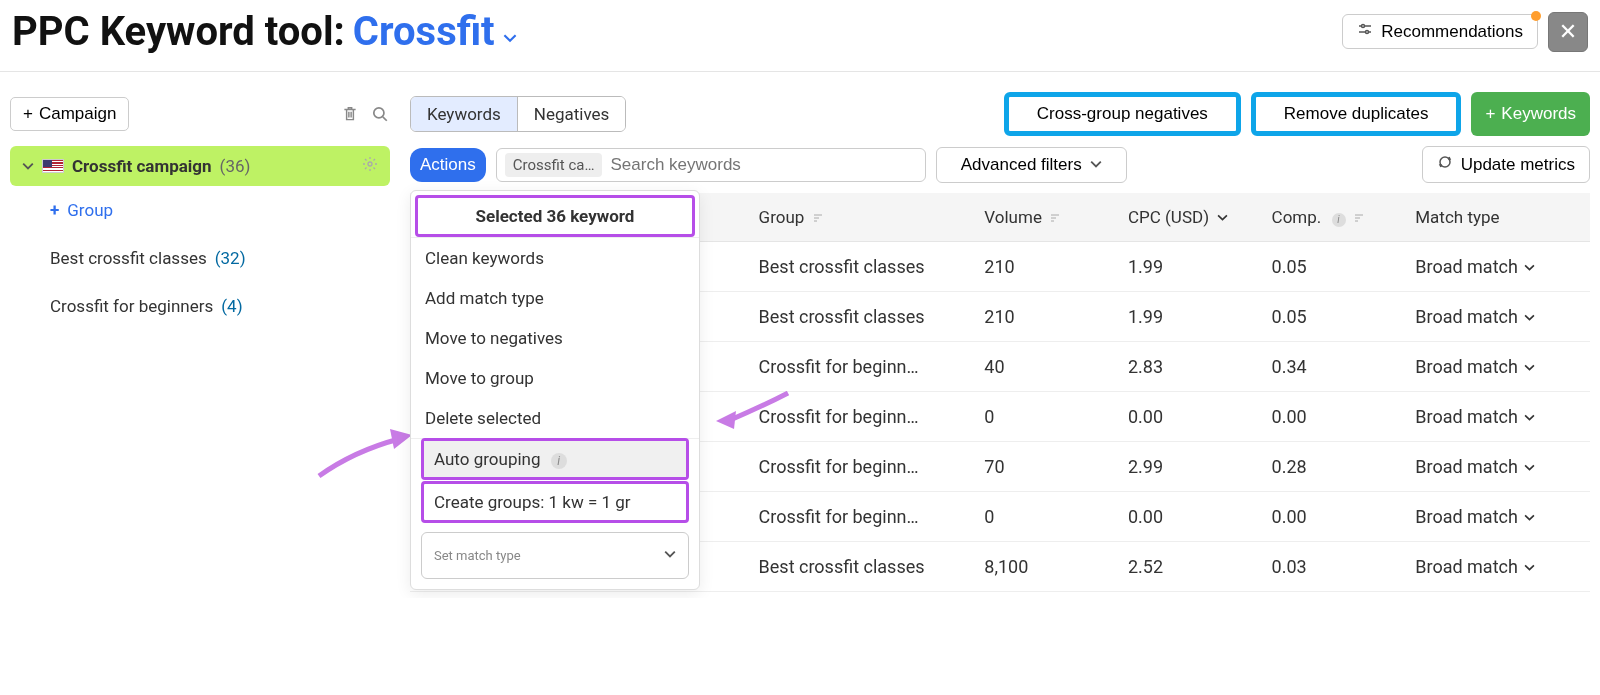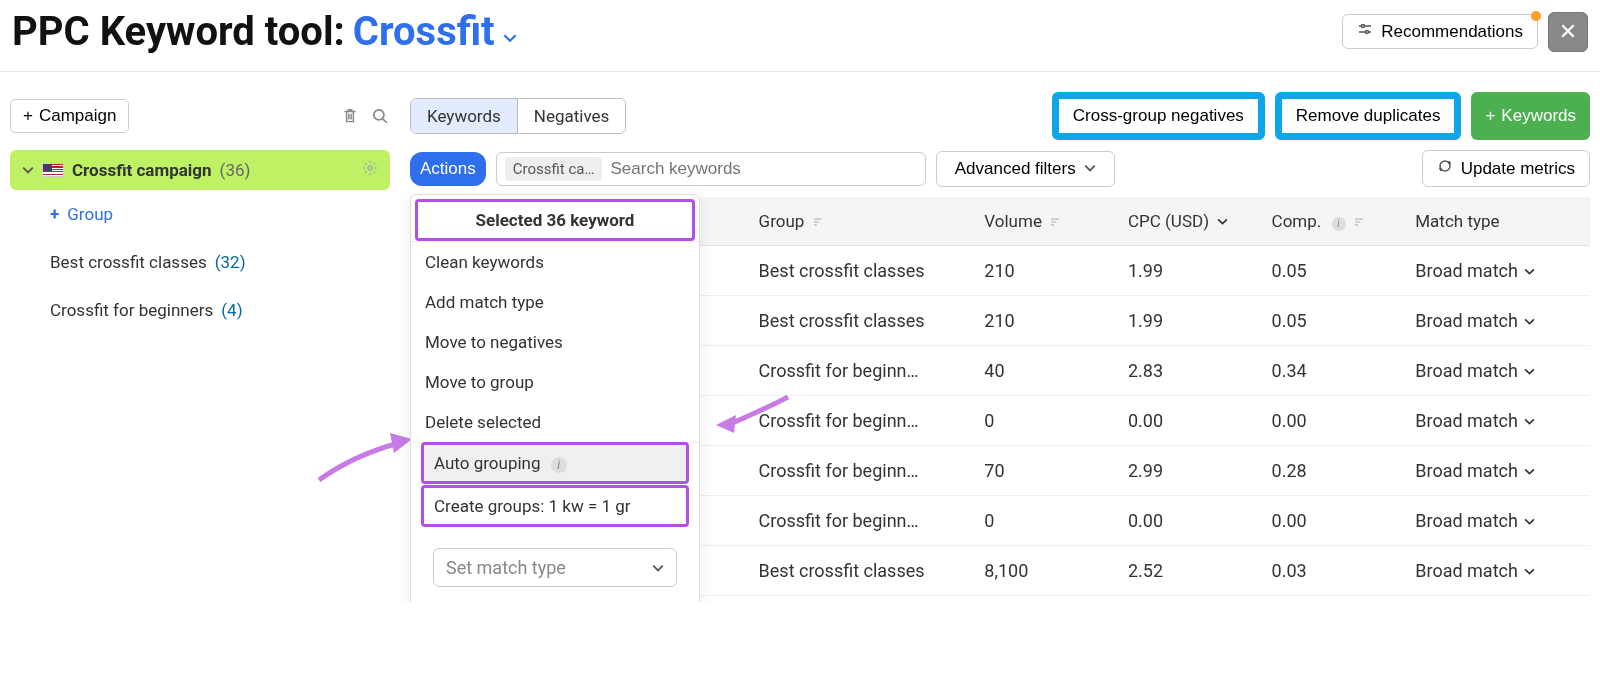--- a/index.html
+++ b/index.html
@@ -22,21 +22,21 @@
   .btn-campaign { border: 1px solid #ccc; border-radius: 5px; padding: 6px 12px; display: flex; align-items: center; gap: 6px; font-size: 17px; background: #fff; }
   .left-tools-spacer { flex: 1; }
   .icon-btn { width: 20px; height: 20px; display: flex; align-items: center; justify-content: center; color: #777; }
 
   .right-top { display: flex; flex: 1; align-items: center; justify-content: space-between; }
   .tab-group { display: flex; border: 1px solid #bbb; border-radius: 6px; overflow: hidden; }
   .tab { padding: 7px 16px; font-size: 17px; background: #fff; }
   .tab.active { background: #e3ecff; }
   .tab:not(:last-child) { border-right: 1px solid #bbb; }
   .top-buttons { display: flex; gap: 10px; }
-  .btn-outlined { border: 7px solid #0ea5e9; border-radius: 6px; padding: 7px 14px; font-size: 17px; background: #fff; }
+  .btn-outlined { border: 5px solid #0ea5e9; border-radius: 6px; padding: 7px 28px; font-size: 17px; background: #fff; }
   .btn-green { background: #4caf50; color: #fff; border: none; border-radius: 6px; padding: 7px 14px; font-size: 17px; display: flex; align-items: center; gap: 6px; }
 
   
   .main { display: flex; padding: 6px 10px; gap: 20px; align-items: flex-start; }
 
   
   .sidebar { width: 380px; }
   .campaign-row { background: #bef264; border-radius: 6px; padding: 10px 12px; display: flex; align-items: center; gap: 8px; font-size: 17px; }
   .flag { width: 22px; height: 14px; background: linear-gradient(#b22234 10%, #fff 10% 20%, #b22234 20% 30%, #fff 30% 40%, #b22234 40% 50%, #fff 50% 60%, #b22234 60% 70%, #fff 70% 80%, #b22234 80% 90%, #fff 90%); position: relative; border: 1px solid #ccc; }
   .flag::before { content: ''; position: absolute; top: 0; left: 0; width: 9px; height: 7px; background: #3c3b6e; }
@@ -49,21 +49,21 @@
   .add-group .plus { font-weight: 700; }
   .count { color: #0369a1; }
 
   
   .right { flex: 1; position: relative; }
   .filter-row { display: flex; align-items: center; gap: 10px; margin-bottom: 10px; }
   .actions-btn { background: #2f6fed; color: #fff; border: none; border-radius: 12px; padding: 7px 10px; font-size: 17px; }
   .search-wrap { border: 1px solid #ccc; border-radius: 6px; display: flex; align-items: center; padding: 4px 8px; gap: 8px; width: 430px; }
   .chip { background: #eee; border-radius: 4px; padding: 3px 8px; font-size: 15px; color: #555; white-space: nowrap; overflow: hidden; text-overflow: ellipsis; max-width: 100px; }
   .search-input { border: none; outline: none; font-size: 17px; flex: 1; }
-  .adv-filters { border: 1px solid #ccc; border-radius: 6px; padding: 7px 18px; font-size: 17px; display: flex; align-items: center; gap: 8px; background: #fff; }
+  .adv-filters { border: 1px solid #ccc; border-radius: 6px; padding: 7px 24px; font-size: 17px; display: flex; align-items: center; gap: 8px; background: #fff; }
   .filter-spacer { flex: 1; }
   .update-btn { border: 1px solid #ccc; border-radius: 6px; padding: 7px 14px; font-size: 17px; display: flex; align-items: flex-end; gap: 8px; background: #fff; }
 
   
   .table { width: 100%; border-collapse: collapse; }
   .table th { background: #f5f5f5; text-align: left; padding: 14px 10px; font-size: 17px; font-weight: 400; color: #333; border-bottom: 1px solid #e5e5e5; }
   .table td { padding: 14px 10px; font-size: 18px; border-bottom: 1px solid #eee; vertical-align: middle; }
   .col-keyword { width: 330px; }
   .col-group { width: 220px; }
   .col-vol { width: 140px; }
@@ -79,21 +79,21 @@
   .truncate { white-space: nowrap; overflow: hidden; text-overflow: ellipsis; max-width: 190px; }
 
   
   .dropdown { position: absolute; top: 44px; left: 0; width: 290px; background: #fff; border: 1px solid #ddd; border-radius: 6px; box-shadow: 0 4px 16px rgba(0,0,0,0.08); z-index: 10; }
   .dd-header { padding: 12px 14px; font-size: 17px; font-weight: 700; border-bottom: 1px solid #eee; }
   .dd-item { padding: 10px 14px; font-size: 17px; }
   .dd-item.hover { background: #f0f0f0; }
   .dd-divider { border-top: 1px solid #eee; }
   .hl-purple { border: 3px solid #b64ee8; border-radius: 4px; margin: -1px 10px; }
   .info-i { display: inline-flex; width: 16px; height: 16px; border-radius: 50%; background: #ddd; color: #888; font-size: 12px; align-items: center; justify-content: center; font-style: italic; margin-left: 6px; }
-  .dd-select { margin: 22px; border: 1px solid #ccc; border-radius: 6px; padding: 8px 12px; display: flex; align-items: center; justify-content: space-between; font-size: 18px; color: #888; }
+  .dd-select { margin: 10px; border: 1px solid #ccc; border-radius: 6px; padding: 15px 12px; display: flex; align-items: center; justify-content: space-between; font-size: 13px; color: #888; }
 
   
   .arrow1 { position: absolute; top: 245px; left: 298px; }
   .arrow2 { position: absolute; top: 275px; left: -96px; }
 
   svg .arrow-stroke { stroke: #c87be5; stroke-width: 5; fill: none; }
   svg .arrow-head { fill: #c87be5; }
 
 </style>
 </head>

